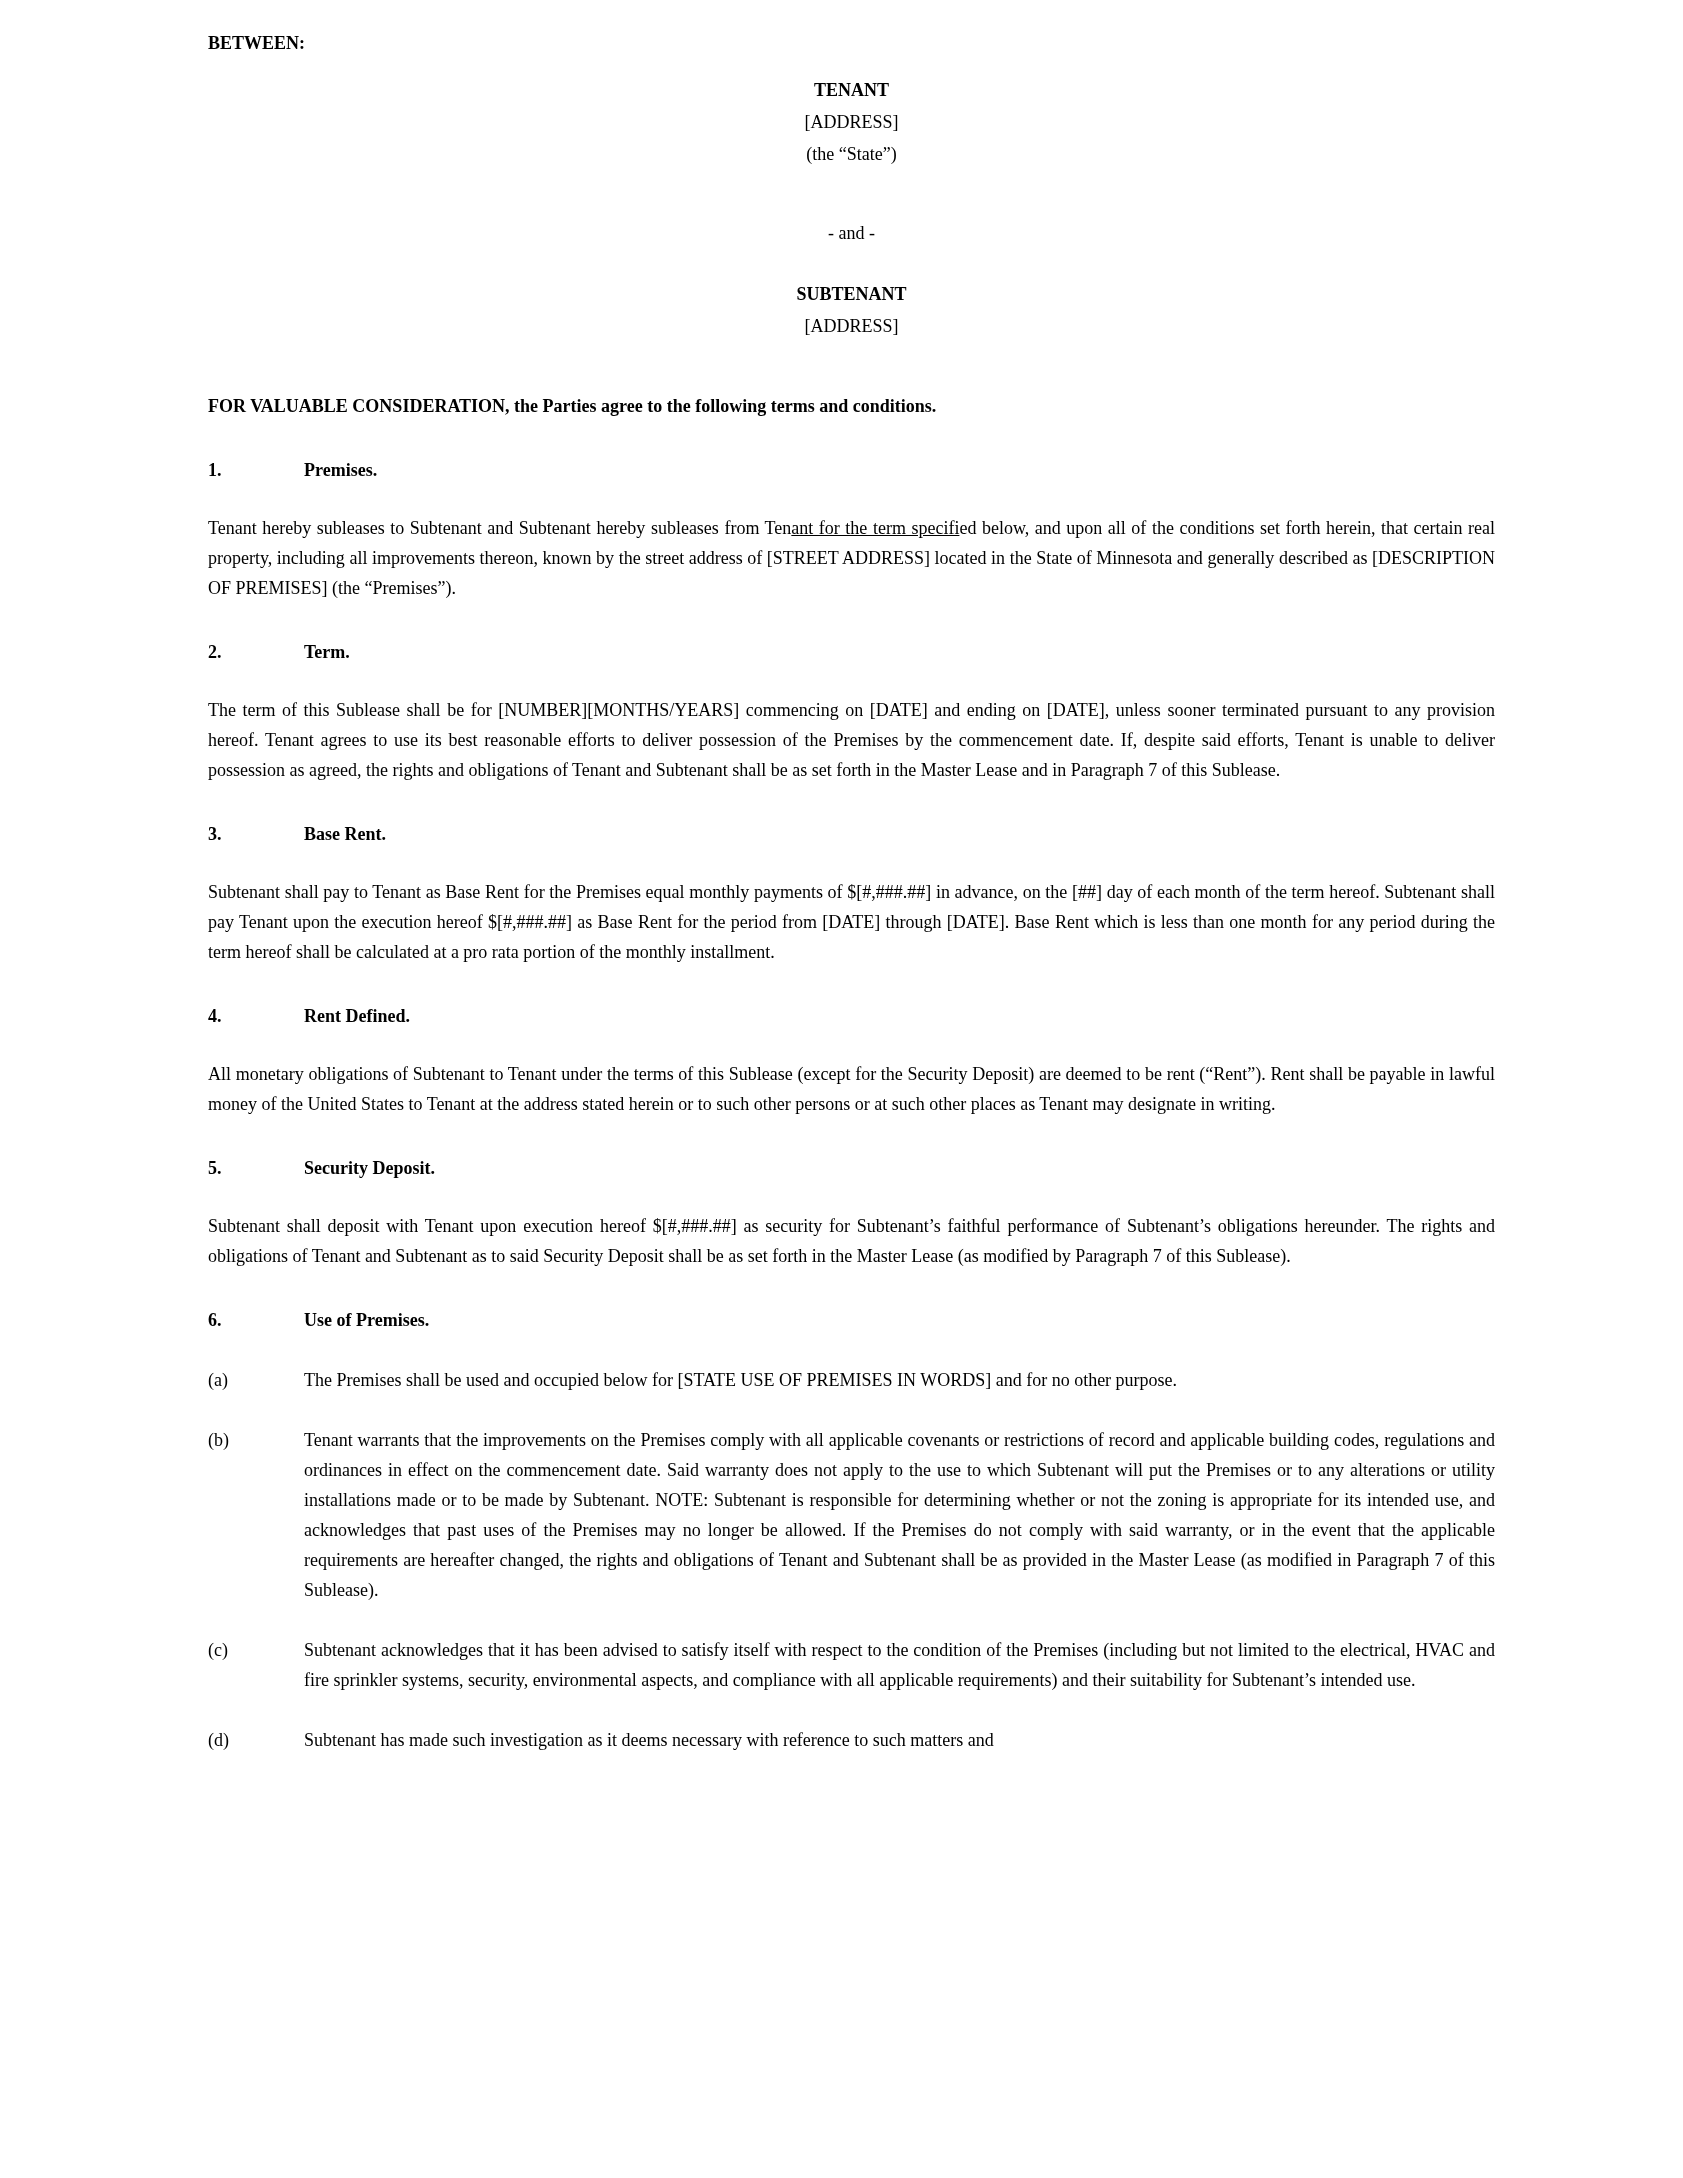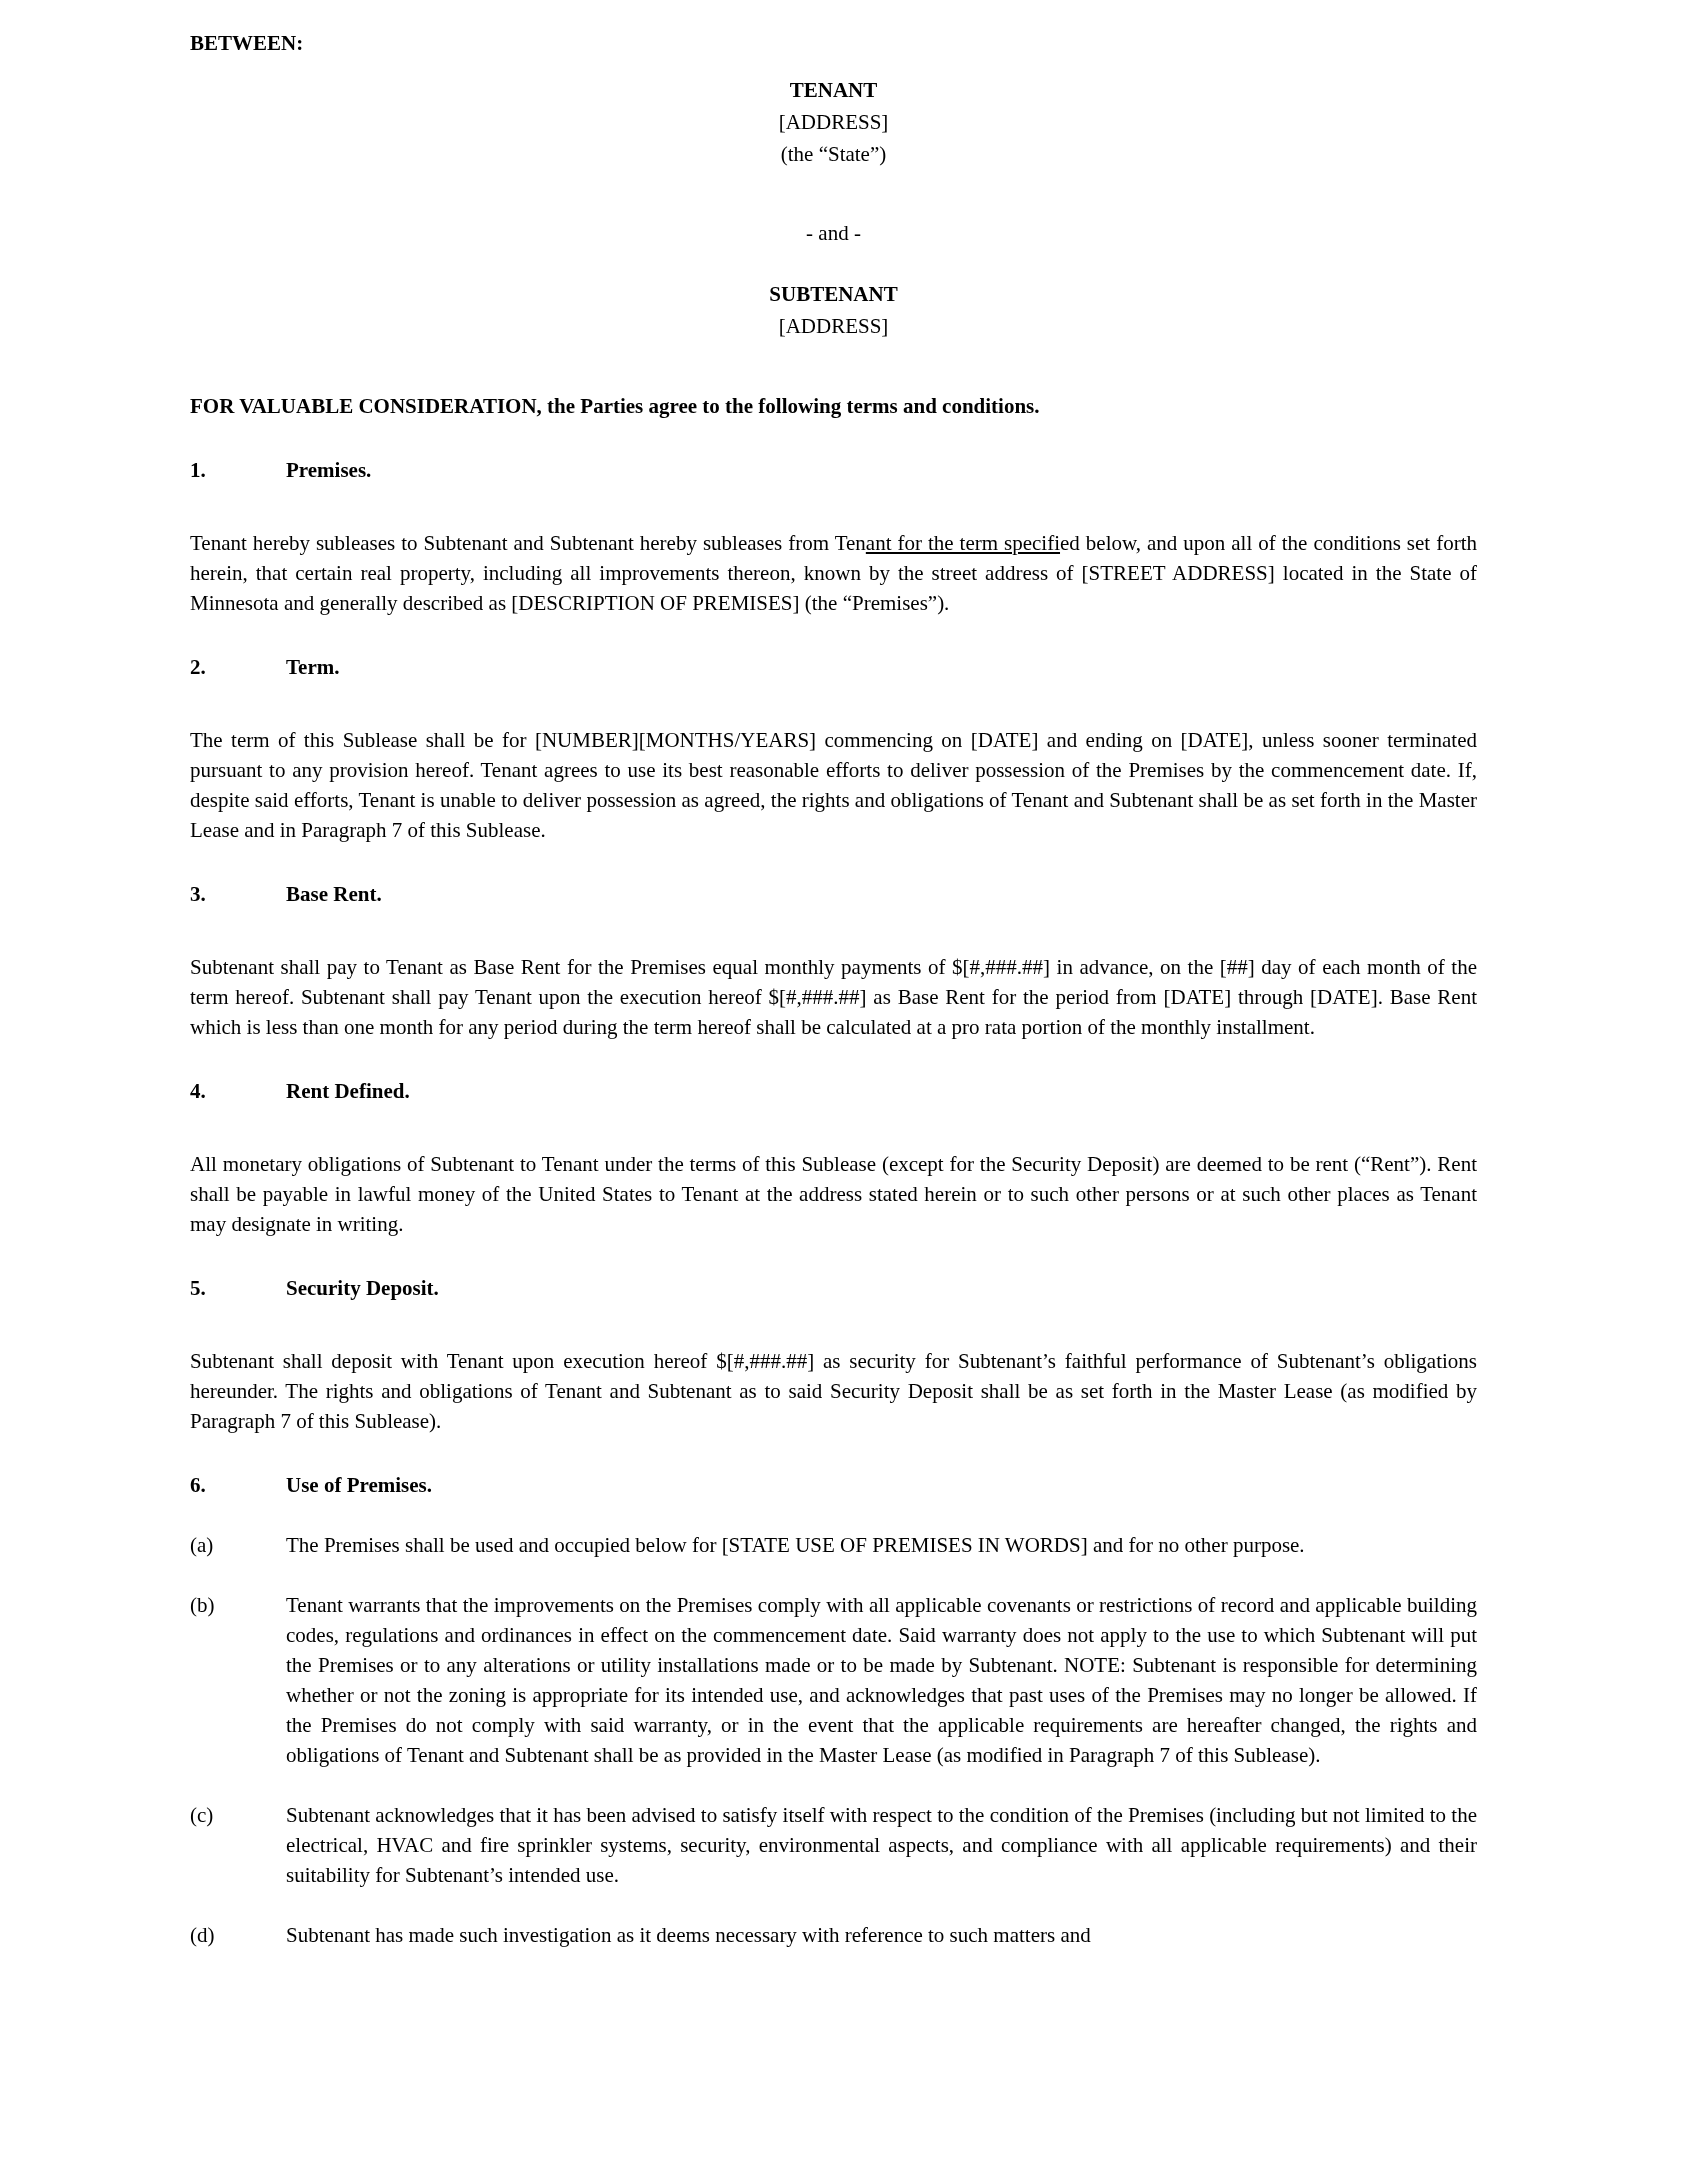--- a/index.html
+++ b/index.html
@@ -10,25 +10,25 @@
   .page {
     position: relative;
     width: 1683px;
     height: 2178px;
     background: #ffffff;
     color: #000000;
     overflow: hidden;
   }
   .content {
     position: absolute;
-    left: 190px;
+    left: 208px;
     top: 28px;
     width: 1287px;
     font-family: "Liberation Serif", serif;
-    font-size: 21px;
+    font-size: 18px;
     line-height: 30px;
   }
   .bold { font-weight: bold; }
   .center-block {
     text-align: center;
     line-height: 32px;
   }
   #tenant-block { margin-top: 16px; }
   #and-separator { margin-top: 47px; font-weight: normal; }
   #subtenant-block { margin-top: 29px; }
@@ -37,21 +37,21 @@
     display: flex;
     font-weight: bold;
     margin-top: 34px;
     line-height: 30px;
   }
   .section-number {
     width: 96px;
     flex-shrink: 0;
   }
   .section-body {
-    margin-top: 43px;
+    margin-top: 28px;
     text-align: justify;
   }
   .item {
     display: flex;
     margin-top: 30px;
   }
   .item:first-of-type { margin-top: 33px; }
   .item-label {
     width: 96px;
     flex-shrink: 0;

